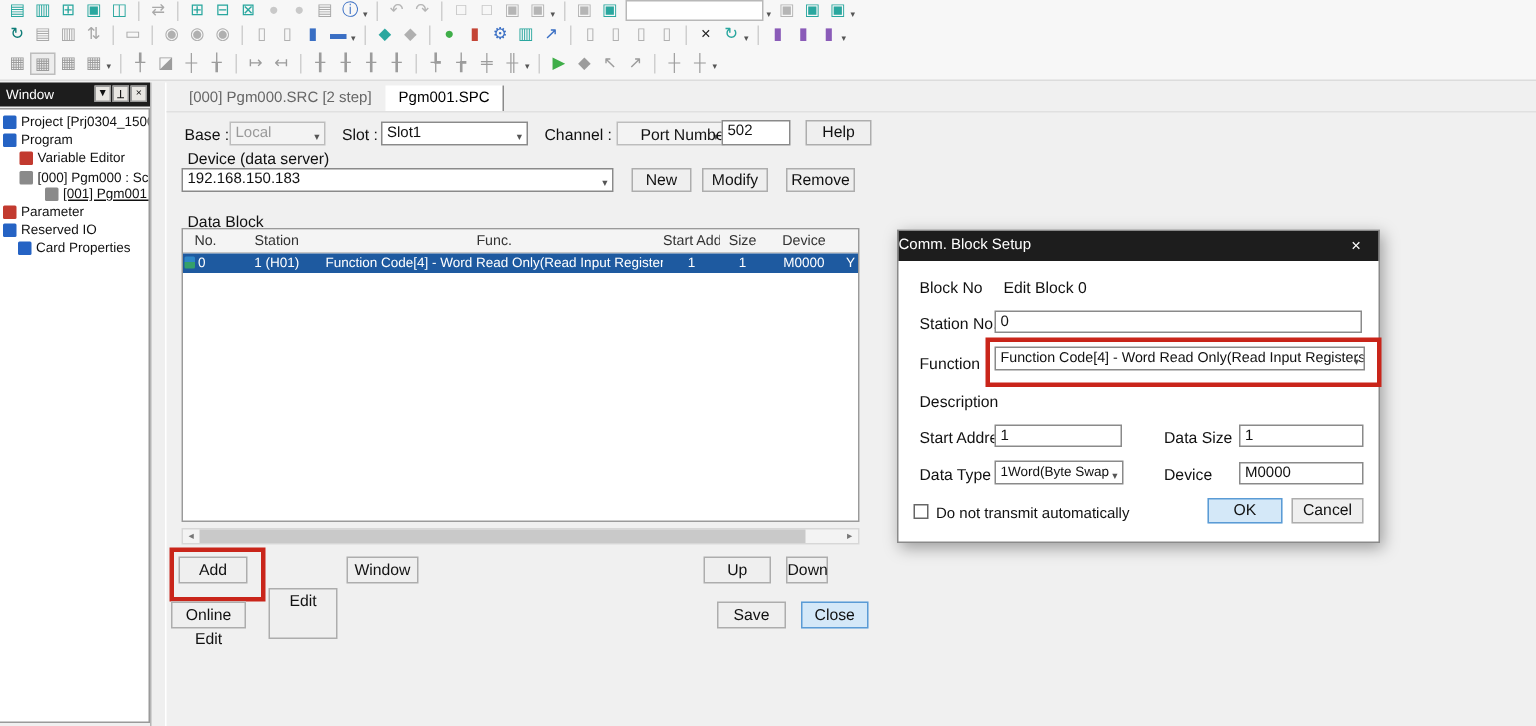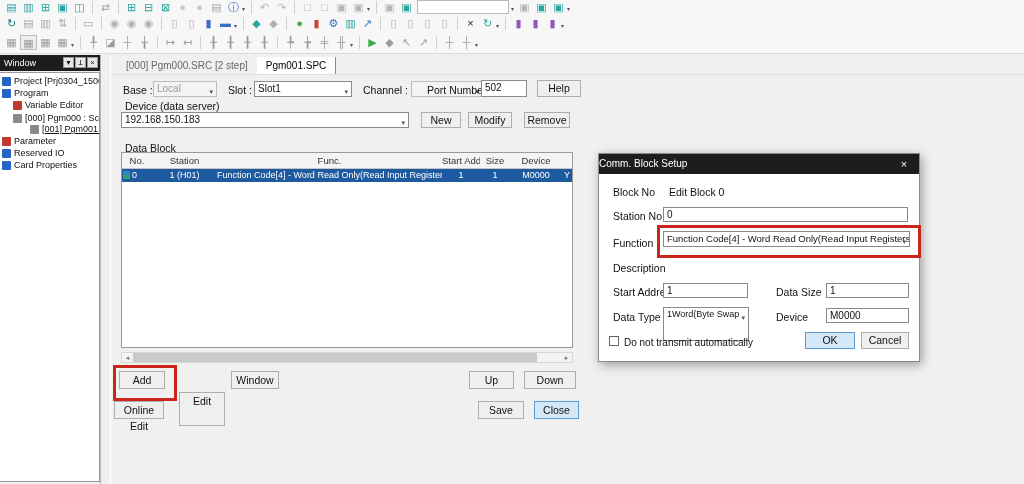--- a/index.html
+++ b/index.html
@@ -215,21 +215,21 @@
         <span>[001] Pgm001 : Sp</span>
       </div>
       <div class="titem" style="padding-left: 2px;">
         <span class="ticon" style="background: rgb(194, 58, 47);"></span>
         <span>Parameter</span>
       </div>
       <div class="titem" style="padding-left: 2px;">
         <span class="ticon" style="background: rgb(37, 99, 196);"></span>
         <span>Reserved IO</span>
       </div>
-      <div class="titem" style="padding-left: 2px;">
+      <div class="titem" style="padding-left: 12px;">
         <span class="ticon" style="background: rgb(37, 99, 196);"></span>
         <span>Card Properties</span>
       </div>
     </div>
   <div class="split"></div>
 
   <div class="main">
     <div class="tabbar">
       <div class="tab">[000] Pgm000.SRC [2 step]</div>
       <div class="tab active">Pgm001.SPC</div>
@@ -285,21 +285,21 @@
       <div class="hthumb"></div>
       <div style="flex:1;"></div>
       <div class="harrow">▸</div>
     </div>
 
     <div class="btn" style="left:8px;top:316px;width:46px;height:18px;line-height:16px;">Add</div>
     <div class="redbox" style="left:2px;top:310px;width:58px;height:30px;"></div>
     <div class="btn" style="left:68px;top:316px;width:46px;height:34px;line-height:16px;margin-top:21px;">Edit</div>
     <div class="btn" style="left:120px;top:316px;width:48px;height:18px;line-height:16px;">Window</div>
     <div class="btn" style="left:358px;top:316px;width:45px;height:18px;line-height:16px;">Up</div>
-    <div class="btn" style="left:413px;top:316px;width:52px;height:18px;line-height:16px;">Down</div>
+    <div class="btn" style="left:413px;top:316px;width:28px;height:18px;line-height:16px;">Down</div>
     <div class="btn" style="left:3px;top:346px;width:50px;height:18px;line-height:16px;">Online Edit</div>
     <div class="btn" style="left:367px;top:346px;width:46px;height:18px;line-height:16px;">Save</div>
     <div class="btn blue" style="left:423px;top:346px;width:45px;height:18px;line-height:16px;">Close</div>
   </div>
 
   <div class="dlg">
     <div class="dlg-title">Comm. Block Setup</div>
     <div class="dlg-close">×</div>
 
     <div class="dlbl" style="left:14px;top:32px;">Block No</div>
@@ -315,21 +315,21 @@
     <div class="redbox" style="left:58px;top:71px;width:258px;height:27px;"></div>
 
     <div class="dlbl" style="left:14px;top:108px;">Description</div>
 
     <div class="dlbl" style="left:14px;top:132px;">Start Address</div>
     <div class="inp" style="left:64px;top:129px;width:85px;height:15px;">1</div>
     <div class="dlbl" style="left:177px;top:132px;">Data Size</div>
     <div class="inp" style="left:227px;top:129px;width:83px;height:15px;">1</div>
 
     <div class="dlbl" style="left:14px;top:157px;">Data Type</div>
-    <div class="sel" style="left:64px;top:153px;width:86px;height:34px;font-size:9px;">
+    <div class="sel" style="left:64px;top:153px;width:86px;height:16px;font-size:9px;">
       <span>1Word(Byte Swap</span><span class="chev">▾</span>
     </div>
     <div class="dlbl" style="left:177px;top:157px;">Device</div>
     <div class="inp" style="left:227px;top:154px;width:83px;height:15px;">M0000</div>
 
     <div class="chk"></div>
     <div class="dlbl" style="left:25px;top:183px;font-size:10px;">Do not transmit automatically</div>
     <div class="btn blue" style="left:206px;top:178px;width:50px;height:17px;line-height:15px;">OK</div>
     <div class="btn" style="left:262px;top:178px;width:48px;height:17px;line-height:15px;">Cancel</div>
   </div>

